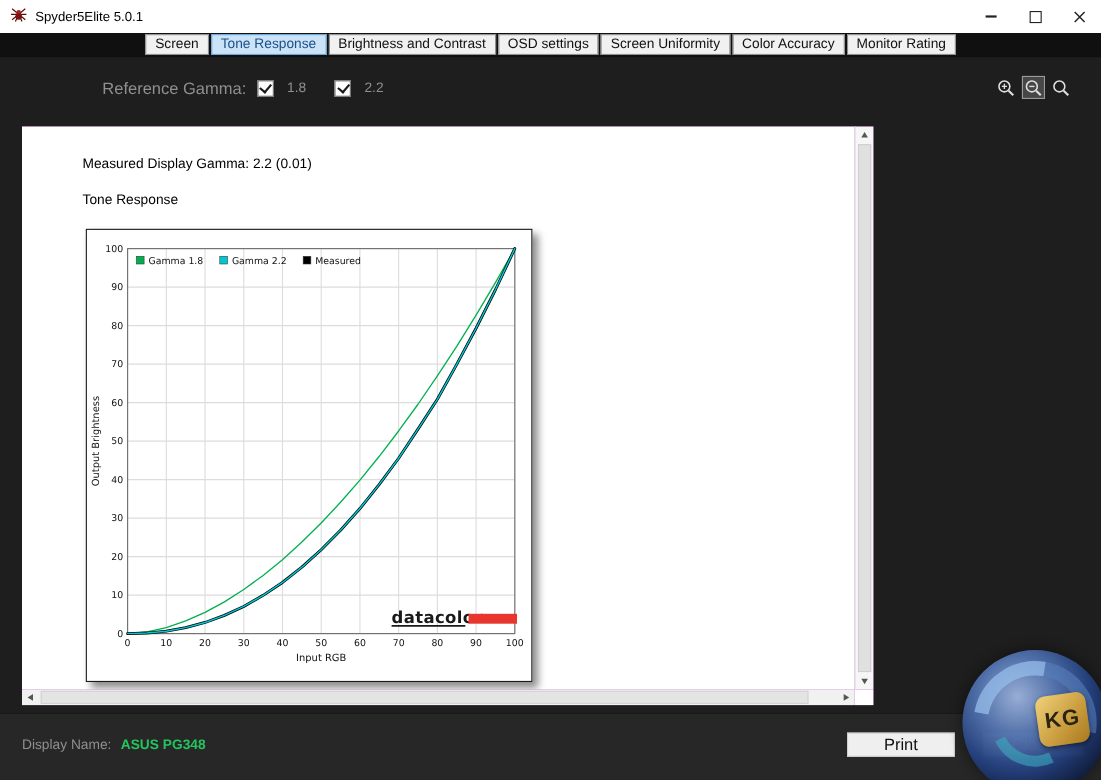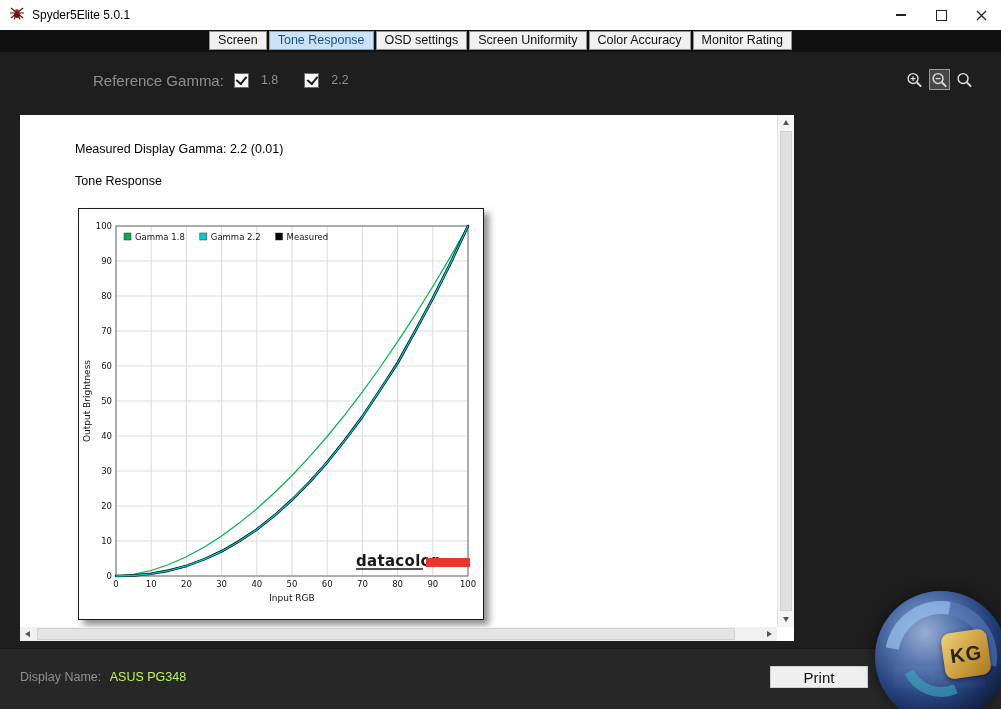--- a/index.html
+++ b/index.html
@@ -54,21 +54,21 @@
   .sb-corner{position:absolute;right:0;bottom:0;width:17px;height:14px;background:#ffffff;}
   .tri-up{width:0;height:0;border-left:3.5px solid transparent;border-right:3.5px solid transparent;border-bottom:5px solid #555;}
   .tri-down{width:0;height:0;border-left:3.5px solid transparent;border-right:3.5px solid transparent;border-top:5px solid #555;}
   .tri-left{width:0;height:0;border-top:3.5px solid transparent;border-bottom:3.5px solid transparent;border-right:5px solid #555;}
   .tri-right{width:0;height:0;border-top:3.5px solid transparent;border-bottom:3.5px solid transparent;border-left:5px solid #555;}
 
   
   .footer{position:absolute;left:0;right:0;bottom:0;height:60px;background:#272727;border-top:1px solid #191919;}
   .display-name{position:absolute;left:20px;top:21px;font-size:12.5px;}
   .dn-label{color:#8f8f8f;}
-  .dn-value{color:#bef264;font-weight:normal;margin-left:5px;}
+  .dn-value{color:#22c55e;font-weight:bold;margin-left:5px;}
   .btn{position:absolute;top:17px;height:22px;font-size:15px;font-family:inherit;cursor:default;}
   .btn.print{right:133px;width:98px;background:#efefef;color:#111;border:1px solid #cfcfcf;}
   .btn.close{right:16px;width:92px;background:linear-gradient(#a2a4a2,#8b8d8b);color:#fff;border:1px solid #7a7a7a;}
 
   
   .watermark{position:absolute;right:-6px;bottom:-14px;width:132px;height:132px;z-index:6;}
   .wm-outer{position:absolute;inset:0;border-radius:50%;background:radial-gradient(circle at 38% 32%, #9db4dc 0%, #5272ae 30%, #24407e 55%, #101c3c 78%, rgba(10,16,34,0.92) 100%);box-shadow:0 0 14px rgba(0,0,0,0.5);opacity:0.96;}
   .wm-swirl{position:absolute;inset:10px;border-radius:50%;border:13px solid transparent;border-top-color:rgba(150,190,235,0.75);border-right-color:rgba(90,130,190,0.55);transform:rotate(-35deg);}
   .wm-swirl2{position:absolute;inset:26px;border-radius:50%;border:10px solid transparent;border-bottom-color:rgba(60,170,190,0.6);transform:rotate(20deg);}
   .wm-badge{position:absolute;right:18px;top:40px;width:46px;height:46px;border-radius:9px;background:linear-gradient(135deg,#f0d27a,#c89b3c 60%,#a87820);display:flex;align-items:center;justify-content:center;transform:rotate(-8deg);box-shadow:0 2px 5px rgba(0,0,0,0.5);}
@@ -103,20 +103,21 @@
         <svg width="11" height="11" viewBox="0 0 11 11">
           <path d="M1 1 L10 10 M10 1 L1 10" stroke="#222" stroke-width="1.3"></path>
         </svg>
       </div>
     </div>
   </div>
 
   <div class="tab-strip">
     <div class="tab">Screen</div>
     <div class="tab active">Tone Response</div>
+    <div class="tab">Brightness and Contrast</div>
     <div class="tab">OSD settings</div>
     <div class="tab">Screen Uniformity</div>
     <div class="tab">Color Accuracy</div>
     <div class="tab">Monitor Rating</div>
   </div>
 
   <div class="gamma-row">
     <span class="gamma-label">Reference Gamma:</span>
     <span class="checkbox cb-first"></span>
     <span class="gamma-value">1.8</span>

